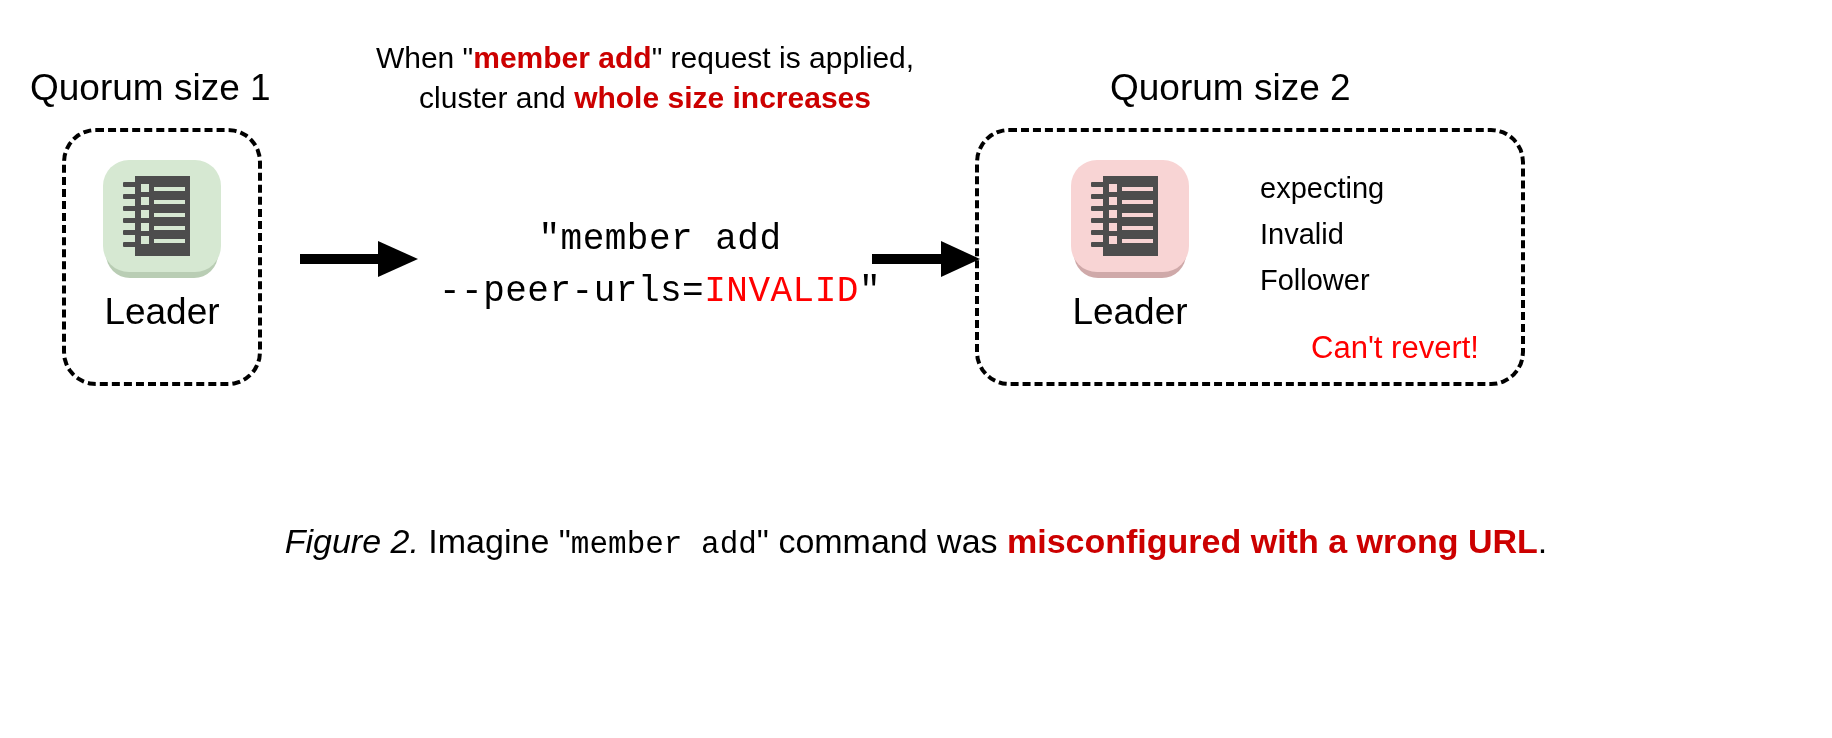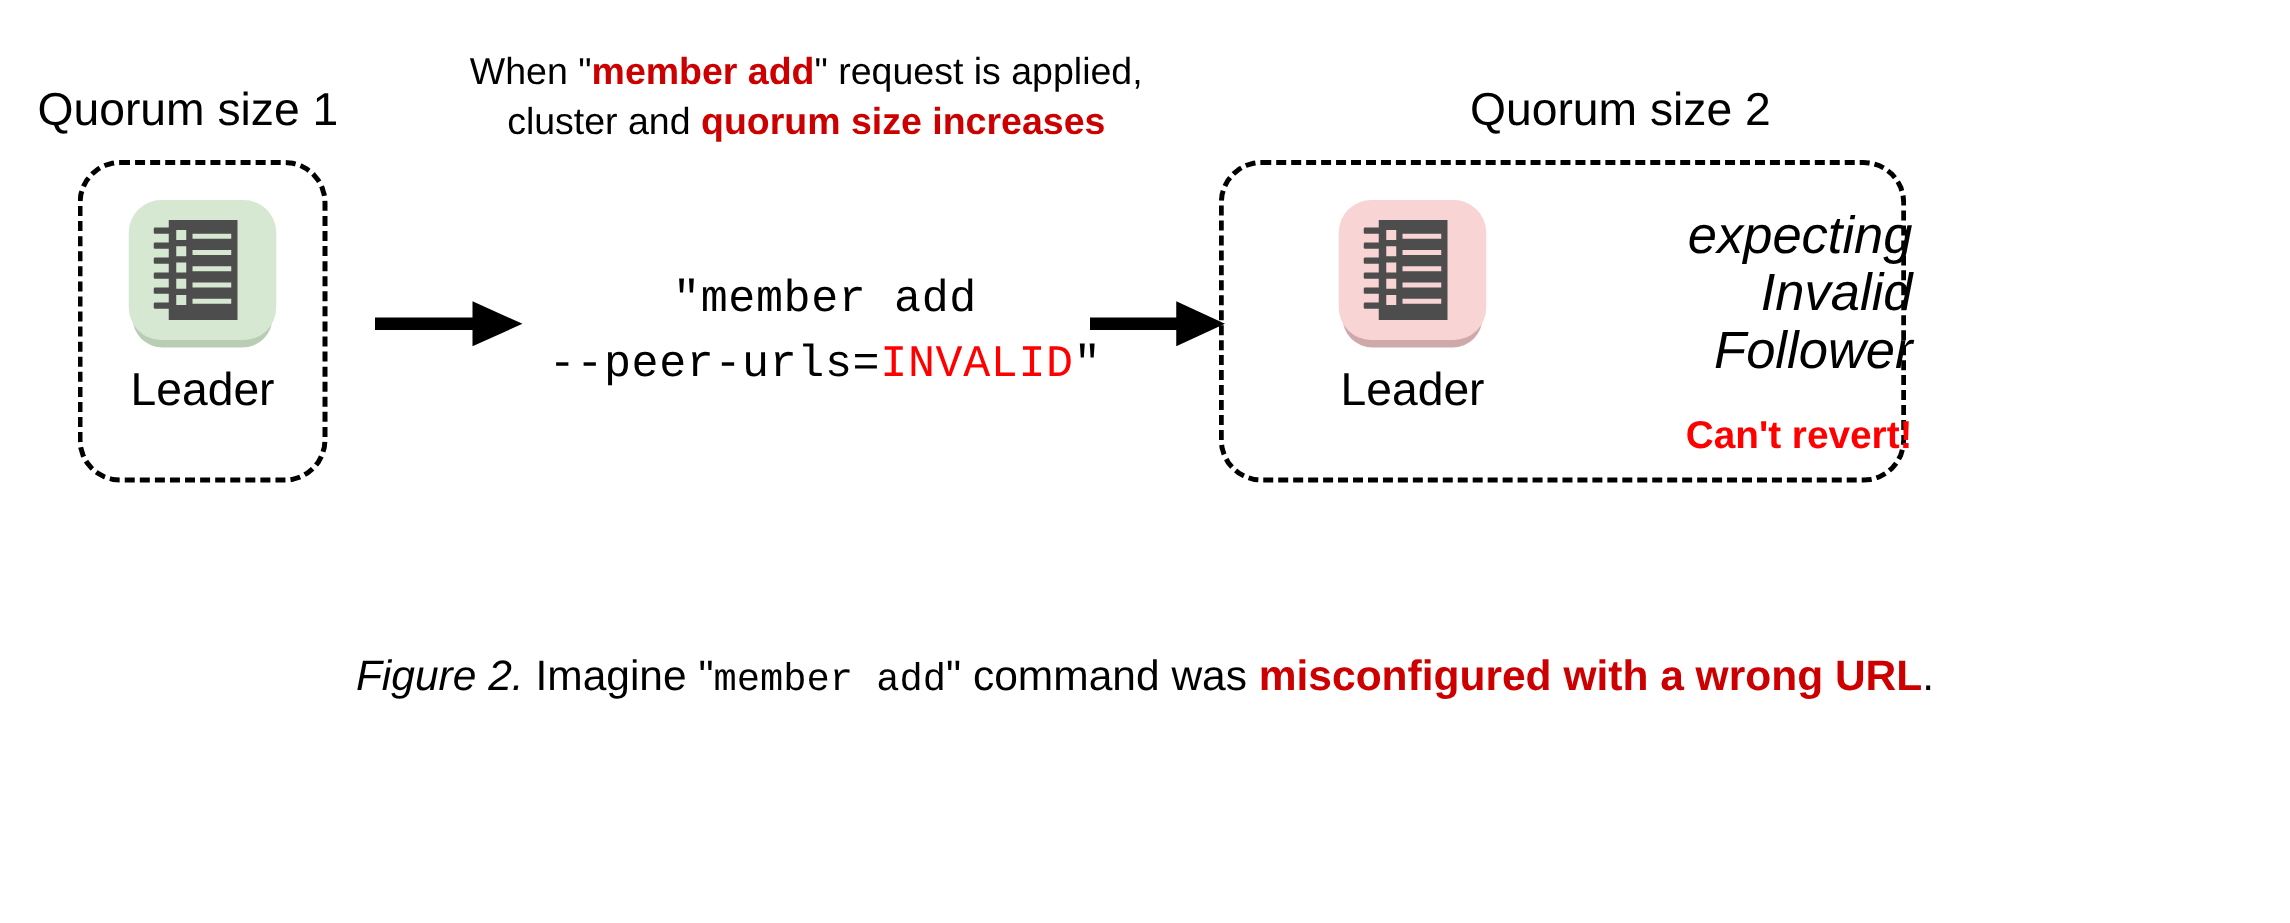--- a/index.html
+++ b/index.html
@@ -71,32 +71,31 @@
     font-size: 37px;
     line-height: 44px;
     margin-top: 12px;
     color: #000;
     text-align: left;
   }
 
   
   .side-note {
     position: absolute;
-    text-align: right;
-    font-size: 42px;
+    text-align: left;
+    font-size: 29px;
     line-height: 46px;
-    font-style: italic;
     white-space: nowrap;
   }
   .side-warn {
     position: absolute;
-    text-align: right;
+    text-align: center;
     font-size: 31px;
     line-height: 36px;
-    font-weight: bold;
+    font-weight: normal;
     color: #ff0000;
     white-space: nowrap;
   }
 
   
   .arrow { position: absolute; }
 
   
   .top-note {
     position: absolute;
@@ -169,39 +168,39 @@
     <rect x="0" y="19" width="85" height="10" fill="#000000"></rect>
     <polygon points="78,6 118,24 78,42" fill="#000000"></polygon>
   </svg>
 </div>
 
 <div class="top-note" style="left:355px; top:38px; width:580px;">
   <div>
     <span>When "</span><span class="red">member add</span><span>" request is applied,</span>
   </div>
   <div>
-    <span>cluster and </span><span class="red">quorum size increases</span>
+    <span>cluster and </span><span class="red">whole size increases</span>
   </div>
 </div>
 
 <div class="command mono" style="left:420px; top:214px; width:480px;">
   <div>"member add</div>
   <div>
     <span>--peer-urls=</span><span class="redbright">INVALID</span><span>"</span>
   </div>
 </div>
 
 <div class="arrow" style="left:872px; top:235px;">
   <svg width="110" height="48" viewBox="0 0 110 48" xmlns="http://www.w3.org/2000/svg">
     <rect x="0" y="19" width="76" height="10" fill="#000000"></rect>
     <polygon points="69,6 108,24 69,42" fill="#000000"></polygon>
   </svg>
 </div>
 
-<div class="node-title" style="left:1176px; top:66px; width:280px;">Quorum size 2</div>
+<div class="node-title" style="left:1110px; top:66px; width:280px;">Quorum size 2</div>
 
 <div class="node-box" style="left:975px; top:128px; width:550px; height:258px;"></div>
 
 <div class="node-inner" style="left:1030px; top:160px; width:200px;">
   <div class="icon-tile">
     <div class="shadow" style="background:#cfa9a9;"></div>
     <div class="face" style="background:#f8d4d4;"></div>
     <svg viewBox="0 0 118 112" xmlns="http://www.w3.org/2000/svg" aria-hidden="true">
       <g fill="#4d4d4d">
         <rect x="20" y="22" width="16" height="5" rx="1"></rect>

